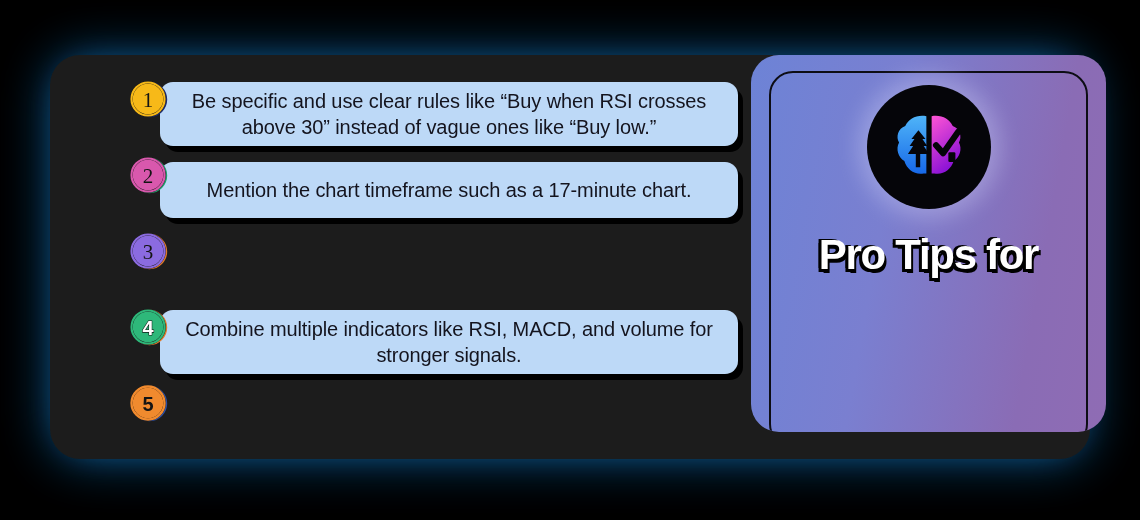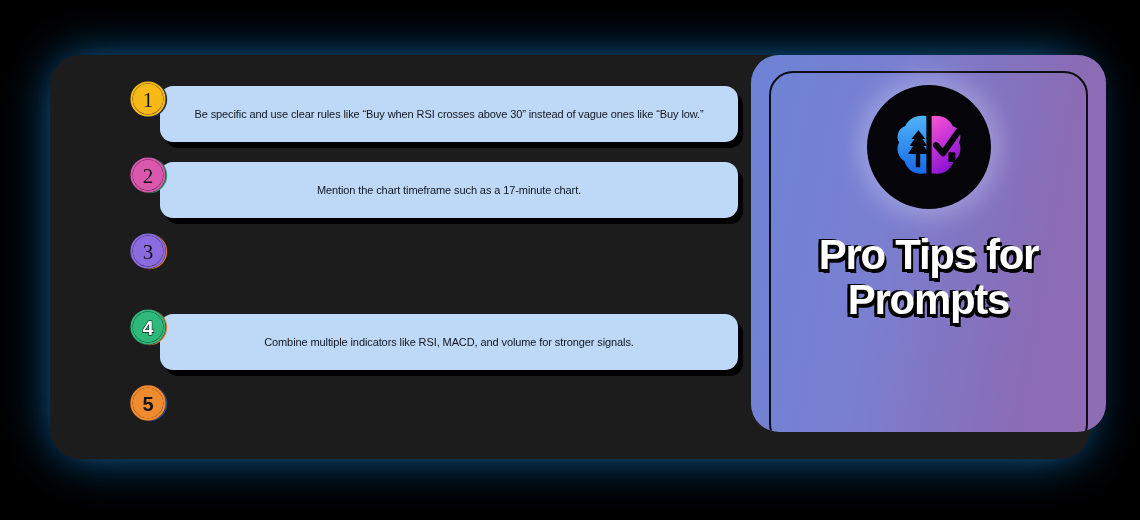--- a/index.html
+++ b/index.html
@@ -71,21 +71,21 @@
     background:#bdd9f7;
     border-radius:13px;
     box-shadow:5px 6px 0 #000;
     display:flex;
     align-items:center;
     justify-content:center;
     padding:6px 16px;
   }
   .bubble-text {
     color:#14141e;
-    font-size:11px;
+    font-size:20px;
     line-height:1.32;
     text-align:center;
     letter-spacing:-.1px;
   }
 
   
   #hero-panel {
     position:absolute;
     left:735px; top:55px;
     width:355px; height:377px;
@@ -230,15 +230,14 @@
 
       <path d="M36 32 L44 42 L40.5 42 L46 50 L42 50 L48 59 L38 59 L38 74 L33 74 L33 59 L24 59 L30 50 L26 50 L31.5 42 L28 42 Z" fill="#050509" transform="translate(2,-1)"></path>
 
       <path d="M58 48 L66 57 L83 33" fill="none" stroke="#050509" stroke-width="7" stroke-linecap="round" stroke-linejoin="round"></path>
       <rect x="72" y="56" width="8" height="11" rx="1.5" fill="#050509"></rect>
     </svg>
   </div>
 
   <div id="hero-title">
     <span class="title-line">Pro Tips for</span>
-    <span class="title-line">Prompts</span>
   </div>
 </div>
 
 </body></html>

